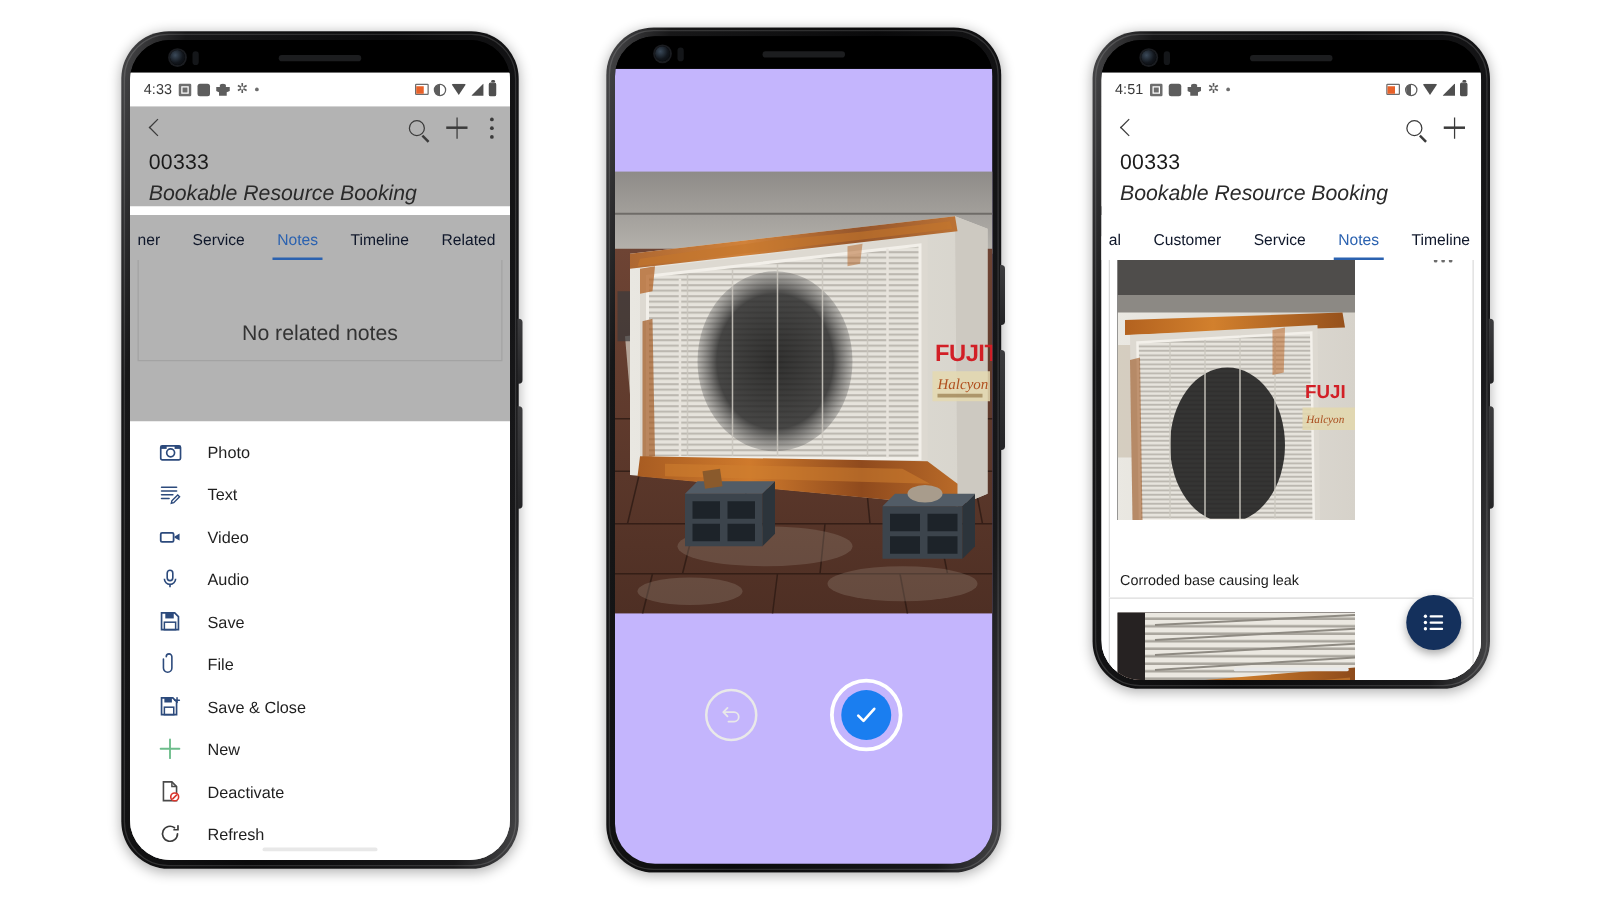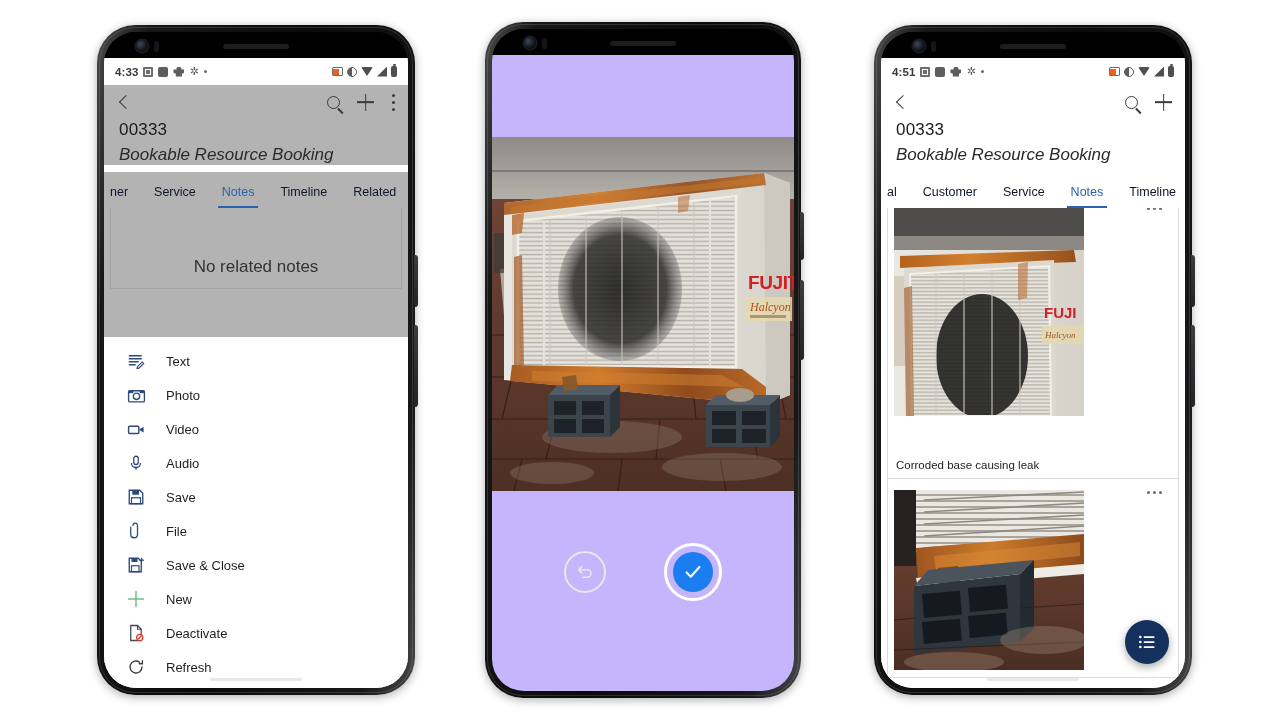--- a/index.html
+++ b/index.html
@@ -41,21 +41,21 @@
   .homebar{ position:absolute; bottom:7px; left:50%; transform:translateX(-50%);
             width:92px;height:3px;border-radius:2px;background:#e8e8e8; z-index:9;}
   .sidebtn{ position:absolute; right:-3px; width:4px; border-radius:0 3px 3px 0;
             background:linear-gradient(180deg,#3c3c3e,#242426); }
 
   
   .statusbar{
     height:27px; display:flex; align-items:center; gap:6px;
     padding:0 11px; font-size:11px; color:#3b3b3b; background:#fff; position:relative; z-index:5;
   }
-  .statusbar .time{ font-size:11.5px; letter-spacing:.1px; color:#3a3a3a;font-weight:bold; }
+  .statusbar .time{ font-size:11.5px; letter-spacing:.1px; color:#3a3a3a; }
   .sb-left{ display:flex; align-items:center; gap:5px; }
   .sb-right{ margin-left:auto; display:flex; align-items:center; gap:4px; }
   .ico{ display:inline-block; }
   .ico-pic{ width:10px;height:10px;background:#6e6e6e;border-radius:1px;position:relative;}
   .ico-pic::after{content:"";position:absolute;inset:2px;border:1px solid #fff;}
   .ico-sq{ width:10px;height:10px;background:#5d5d5d;border-radius:2px;}
   .ico-puz{ width:11px;height:10px;background:#5d5d5d;
      clip-path:polygon(0 30%,28% 30%,28% 12%,50% 0,72% 12%,72% 30%,100% 30%,100% 62%,78% 72%,78% 100%,22% 100%,22% 72%,0 62%);}
   .ico-snow{ width:10px;height:10px;color:#5d5d5d;font-size:11px;line-height:9px;text-align:center;}
   .ico-dot{ width:3px;height:3px;border-radius:50%;background:#6d6d6d;}
@@ -201,43 +201,43 @@
         <div style="position:absolute; top:131px; left:0; right:0;">
           <div class="empty-card">
             <span class="txt">No related notes</span>
           </div>
         </div>
 
         <div class="menu">
 
           <div class="menu-item">
             <span class="mi-ico">
+              <svg width="19" height="19" viewBox="0 0 24 24">
+                <rect x="2" y="6" width="20" height="14" rx="1.5" fill="none" stroke="#2c4a7c" stroke-width="1.7"></rect>
+                <circle cx="12" cy="13" r="4" fill="none" stroke="#2c4a7c" stroke-width="1.7"></circle>
+                <rect x="2" y="6" width="6" height="3" fill="#2c4a7c"></rect>
+                <rect x="16" y="6" width="6" height="3" fill="#2c4a7c"></rect>
+              </svg>
+            </span>
+            <span class="mi-lbl">Photo</span>
+          </div>
+
+          <div class="menu-item">
+            <span class="mi-ico">
               <svg width="18" height="18" viewBox="0 0 24 24">
                 <g stroke="#2c4a7c" stroke-width="1.7" stroke-linecap="round">
                   <line x1="3" y1="5" x2="19" y2="5"></line>
                     <line x1="3" y1="9" x2="19" y2="9"></line>
                   <line x1="3" y1="13" x2="15" y2="13"></line>
                     <line x1="3" y1="17" x2="11" y2="17"></line>
                 </g>
                 <path d="M14 19.5l6.2-6.2 2 2-6.2 6.2-2.6.6z" fill="none" stroke="#2c4a7c" stroke-width="1.5"></path>
               </svg>
             </span>
             <span class="mi-lbl">Text</span>
-          </div>
-
-          <div class="menu-item">
-            <span class="mi-ico">
-              <svg width="19" height="19" viewBox="0 0 24 24">
-                <rect x="2" y="6" width="20" height="14" rx="1.5" fill="none" stroke="#2c4a7c" stroke-width="1.7"></rect>
-                <circle cx="12" cy="13" r="4" fill="none" stroke="#2c4a7c" stroke-width="1.7"></circle>
-                <rect x="2" y="6" width="6" height="3" fill="#2c4a7c"></rect>
-                <rect x="16" y="6" width="6" height="3" fill="#2c4a7c"></rect>
-              </svg>
-            </span>
-            <span class="mi-lbl">Photo</span>
           </div>
 
           <div class="menu-item">
             <span class="mi-ico">
               <svg width="19" height="19" viewBox="0 0 24 24">
                 <rect x="2" y="8" width="13" height="9" rx="1.3" fill="none" stroke="#2c4a7c" stroke-width="1.8"></rect>
                 <path d="M16 11.5l5-2.8v7l-5-2.8z" fill="#2c4a7c"></path>
               </svg>
             </span>
             <span class="mi-lbl">Video</span>
@@ -471,21 +471,21 @@
                 <path d="M5 12.5l4.6 4.6L19 6.6" fill="none" stroke="#fff" stroke-width="2.3" stroke-linecap="round" stroke-linejoin="round"></path>
               </svg>
             </div>
           </div>
         </div>
 
       </div>
     </div>
   </div>
 
-  <div class="phone" style="left:874px; top:25px; width:318px; height:670px;">
+  <div class="phone" style="left:874px; top:25px; width:318px; height:526px;">
     <div class="frame"></div>
     <div class="sidebtn" style="top:230px; height:52px;"></div>
     <div class="sidebtn" style="top:300px; height:82px;"></div>
     <div class="inner">
       <div class="notchbar">
         <div class="cam"></div>
         <div class="sensor"></div>
         <div class="earpiece"></div>
       </div>
       <div class="screen">

